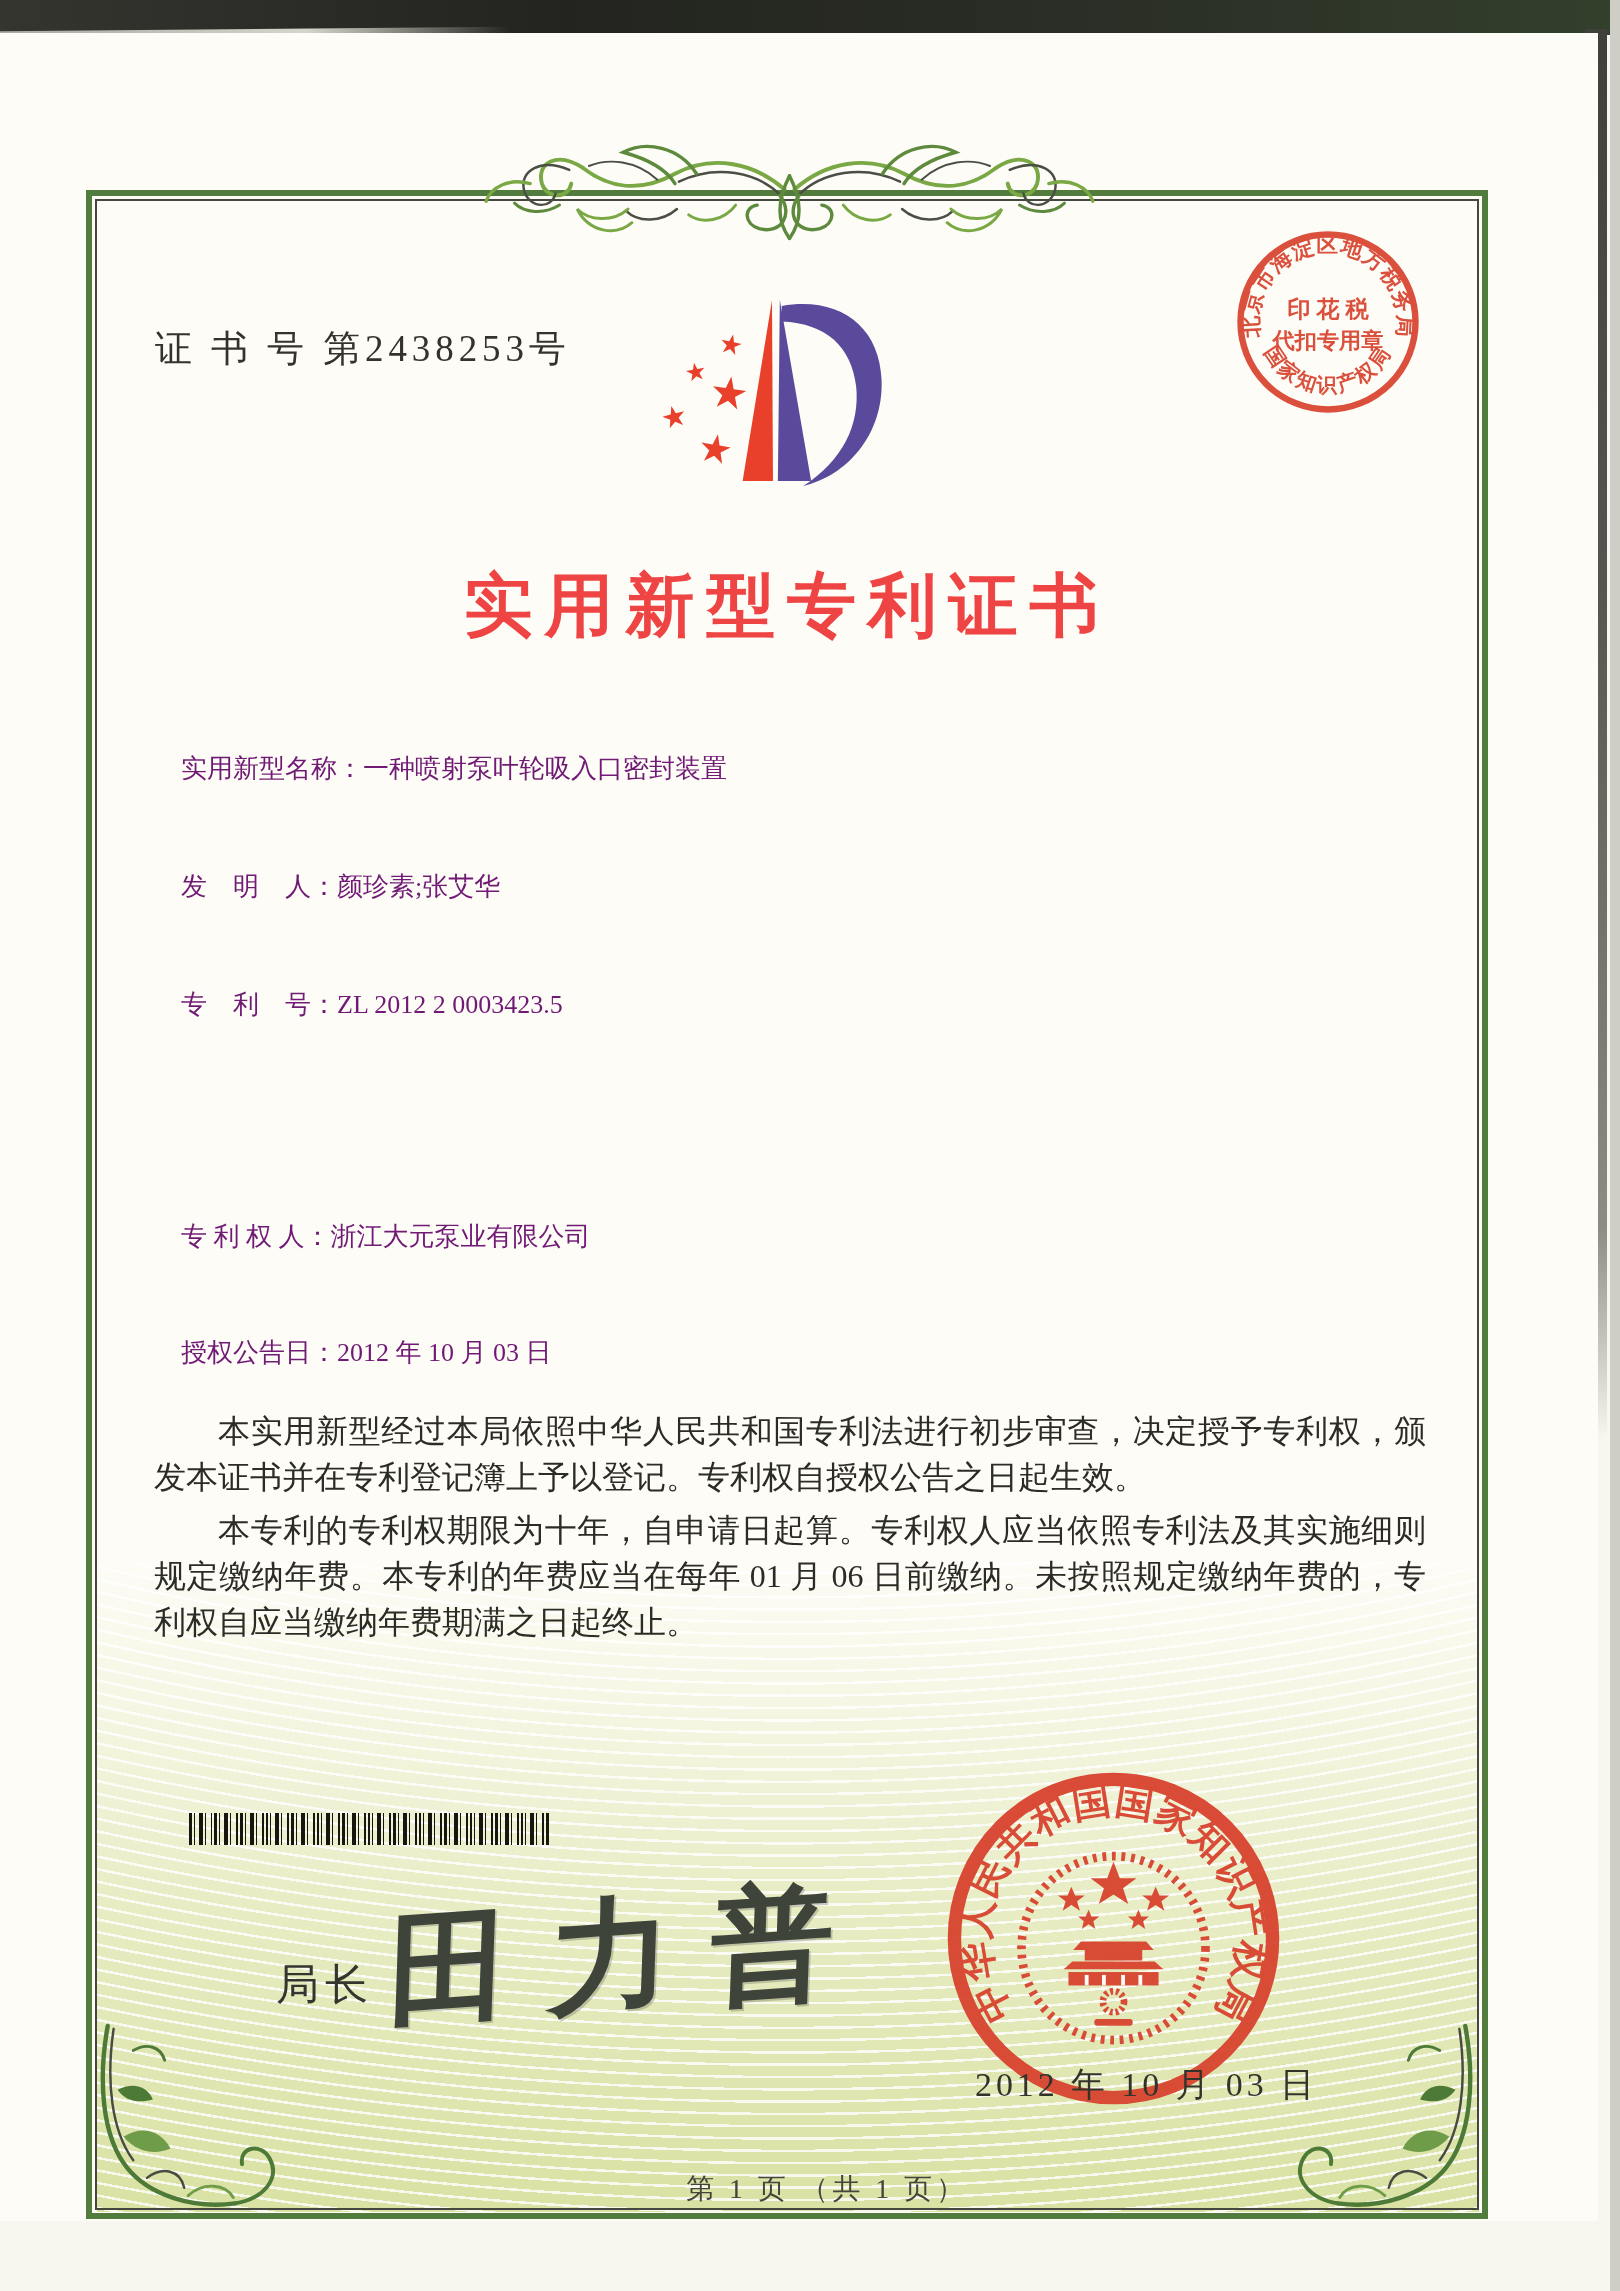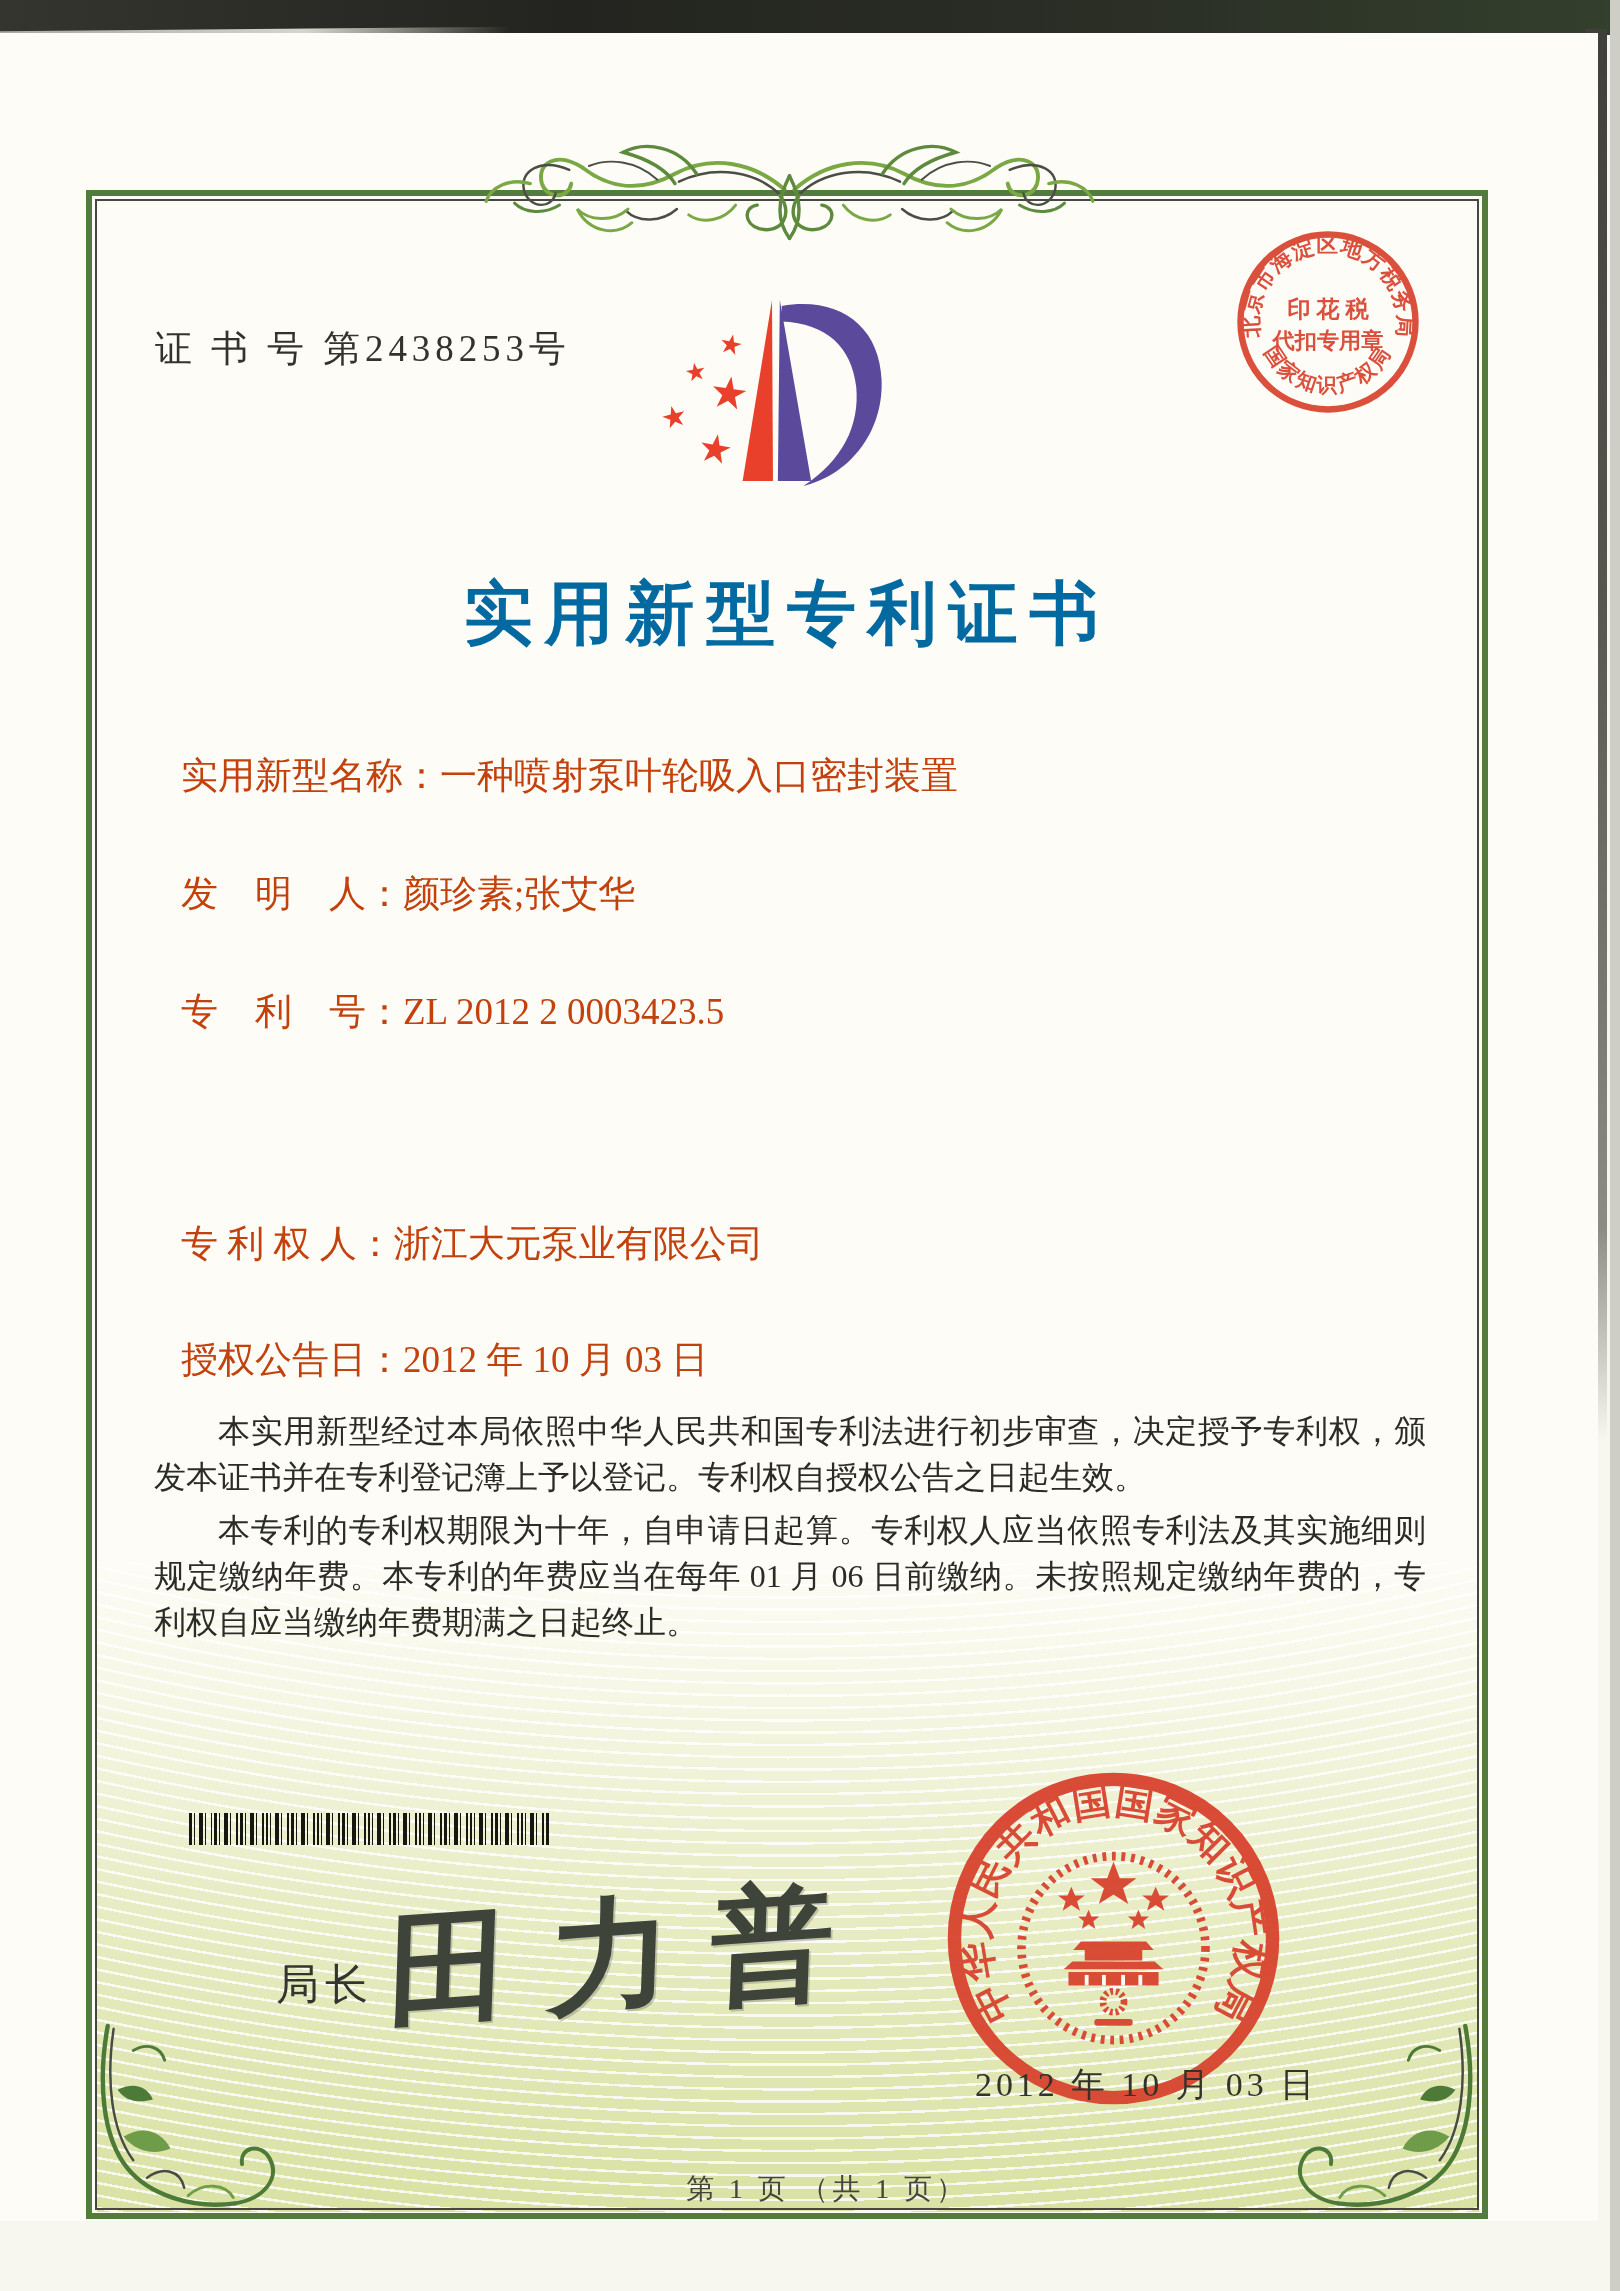--- a/index.html
+++ b/index.html
@@ -32,23 +32,23 @@
   
   .dragons{position:absolute;left:461px;top:86px;width:657px;height:137px;z-index:4;}
   .corner{position:absolute;width:211px;height:201px;z-index:3;}
   .corner.bl{left:90px;top:1988px;}
   .corner.br{left:1272px;top:1988px;transform:scaleX(-1);}
   
   .cert-no{position:absolute;left:155px;top:279px;font-size:37px;letter-spacing:4.9px;color:#33332d;margin-top:12px;}
   .logo{position:absolute;left:635px;top:255px;width:274px;height:211px;}
   .tax-stamp{position:absolute;left:1223px;top:184px;width:210px;height:210px;z-index:6;opacity:.93;}
   .title{position:absolute;left:86px;top:527px;width:1402px;text-align:center;
-    font-size:69px;font-weight:600;letter-spacing:11.8px;color:#0369a1;margin-top:8px;}
-  
-  .field{position:absolute;left:181px;font-size:37px;white-space:nowrap;color:#c2410c;}
+    font-size:69px;font-weight:600;letter-spacing:11.8px;color:#ef4444;}
+  
+  .field{position:absolute;left:181px;font-size:26px;white-space:nowrap;color:#701a75;}
   .f0{top:718px;} .f1{top:836px;} .f2{top:954px;} .f3{top:1071px;} .f4{top:1186px;text-align:center;} .f5{top:1302px;}
   
   .body-text{position:absolute;left:147px;top:1368px;width:1286px;font-size:32px;
     line-height:46px;text-align:justify;color:#2c2c26;}
   .body-text p{margin:7px;text-indent:2em;}
   
   .barcode{position:absolute;left:189px;top:1780px;width:361px;height:32px;
     background:repeating-linear-gradient(90deg,#17170f 0 2.9px,transparent 2.9px 4.9px,#17170f 4.9px 5.9px,transparent 5.9px 9.8px,#17170f 9.8px 13.7px,transparent 13.7px 15.7px,#17170f 15.7px 16.7px,transparent 16.7px 21.6px,#17170f 21.6px 23.5px,transparent 23.5px 25.5px);}
   .director{position:absolute;left:276px;top:1923px;font-size:43px;letter-spacing:5.9px;color:#33362e;}
   .signature{position:absolute;left:387px;top:1841px;font-size:123px;font-weight:600;

